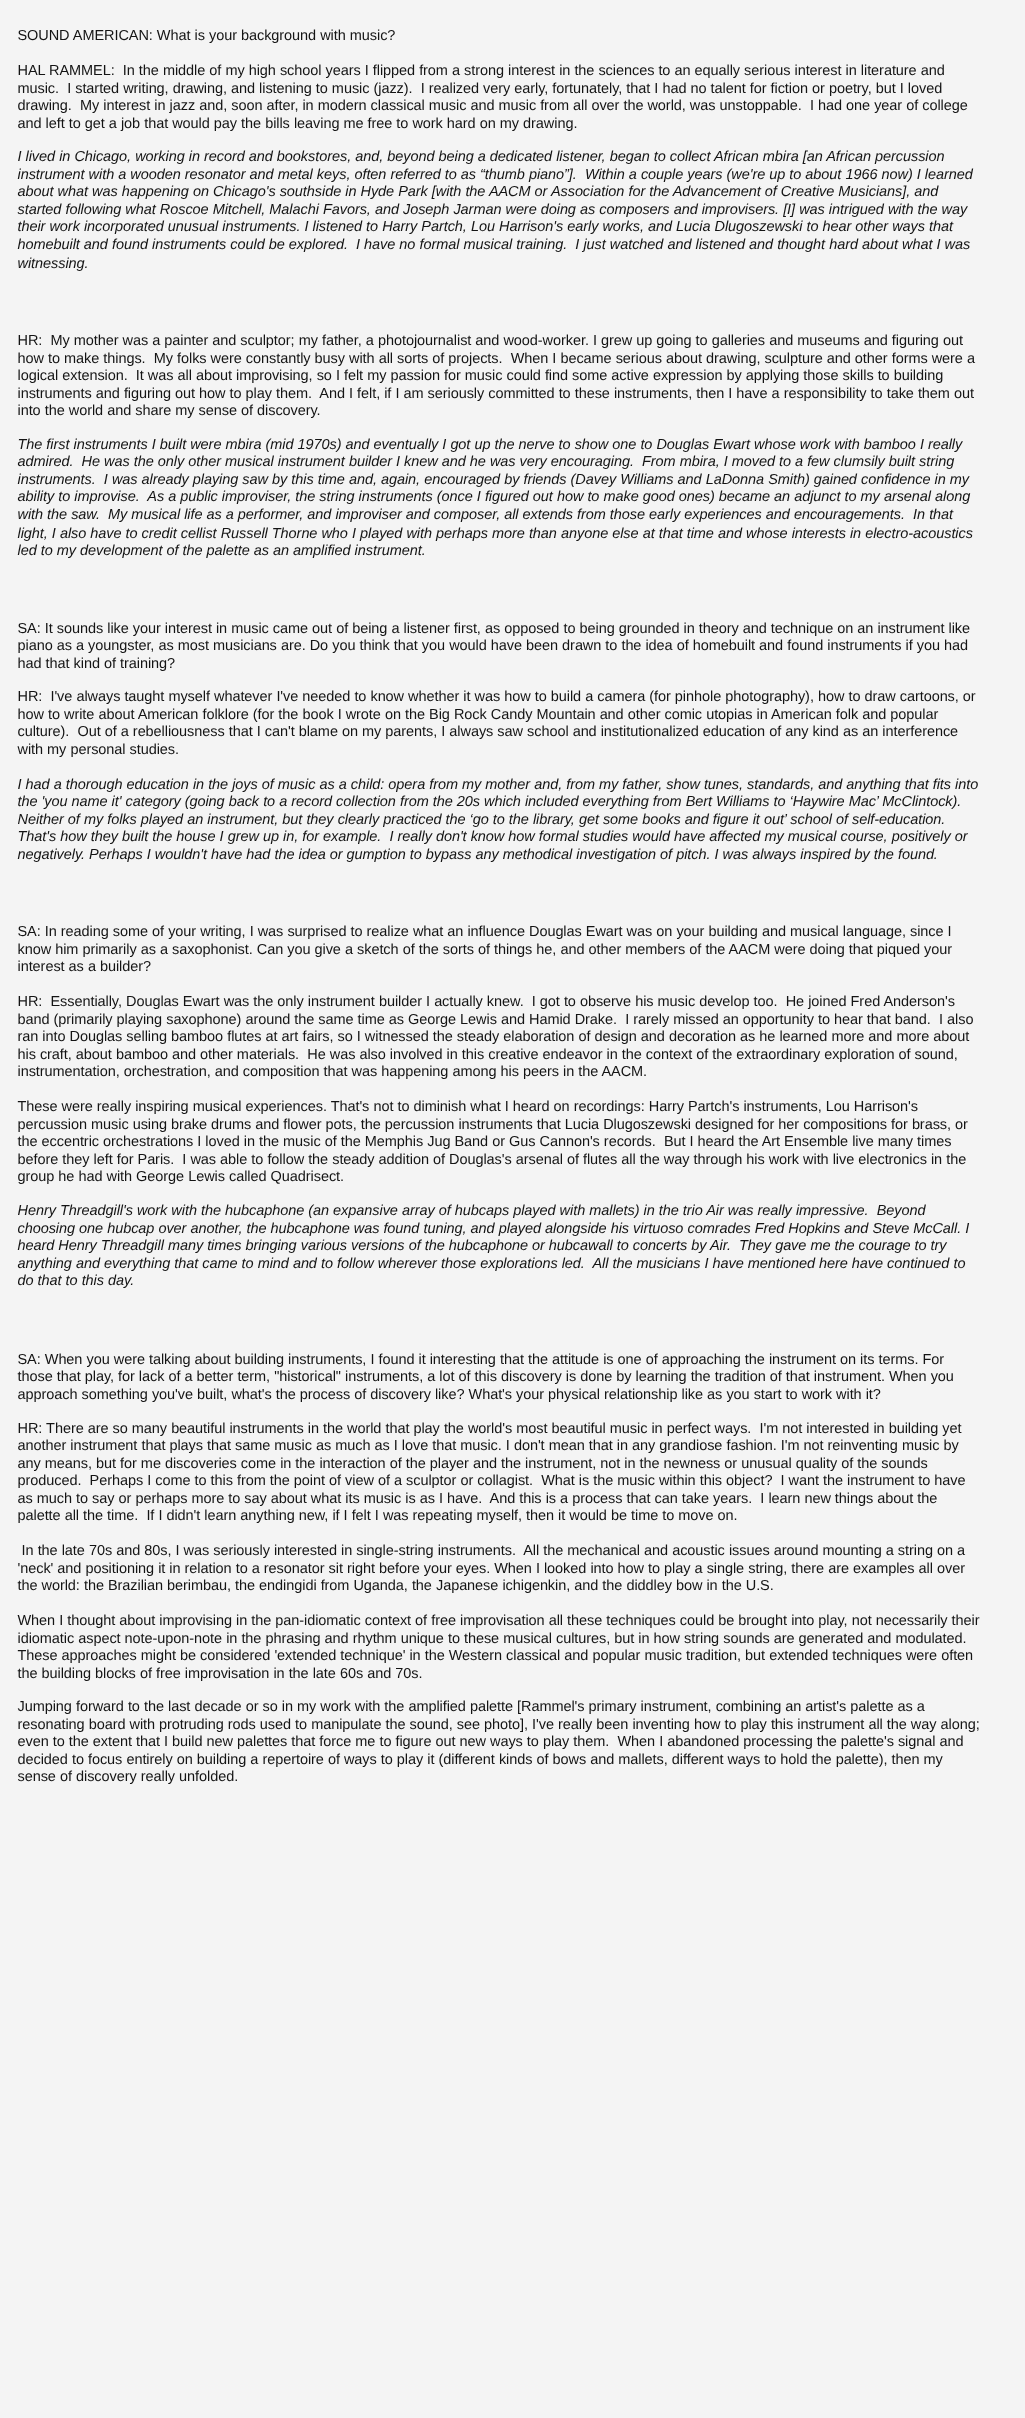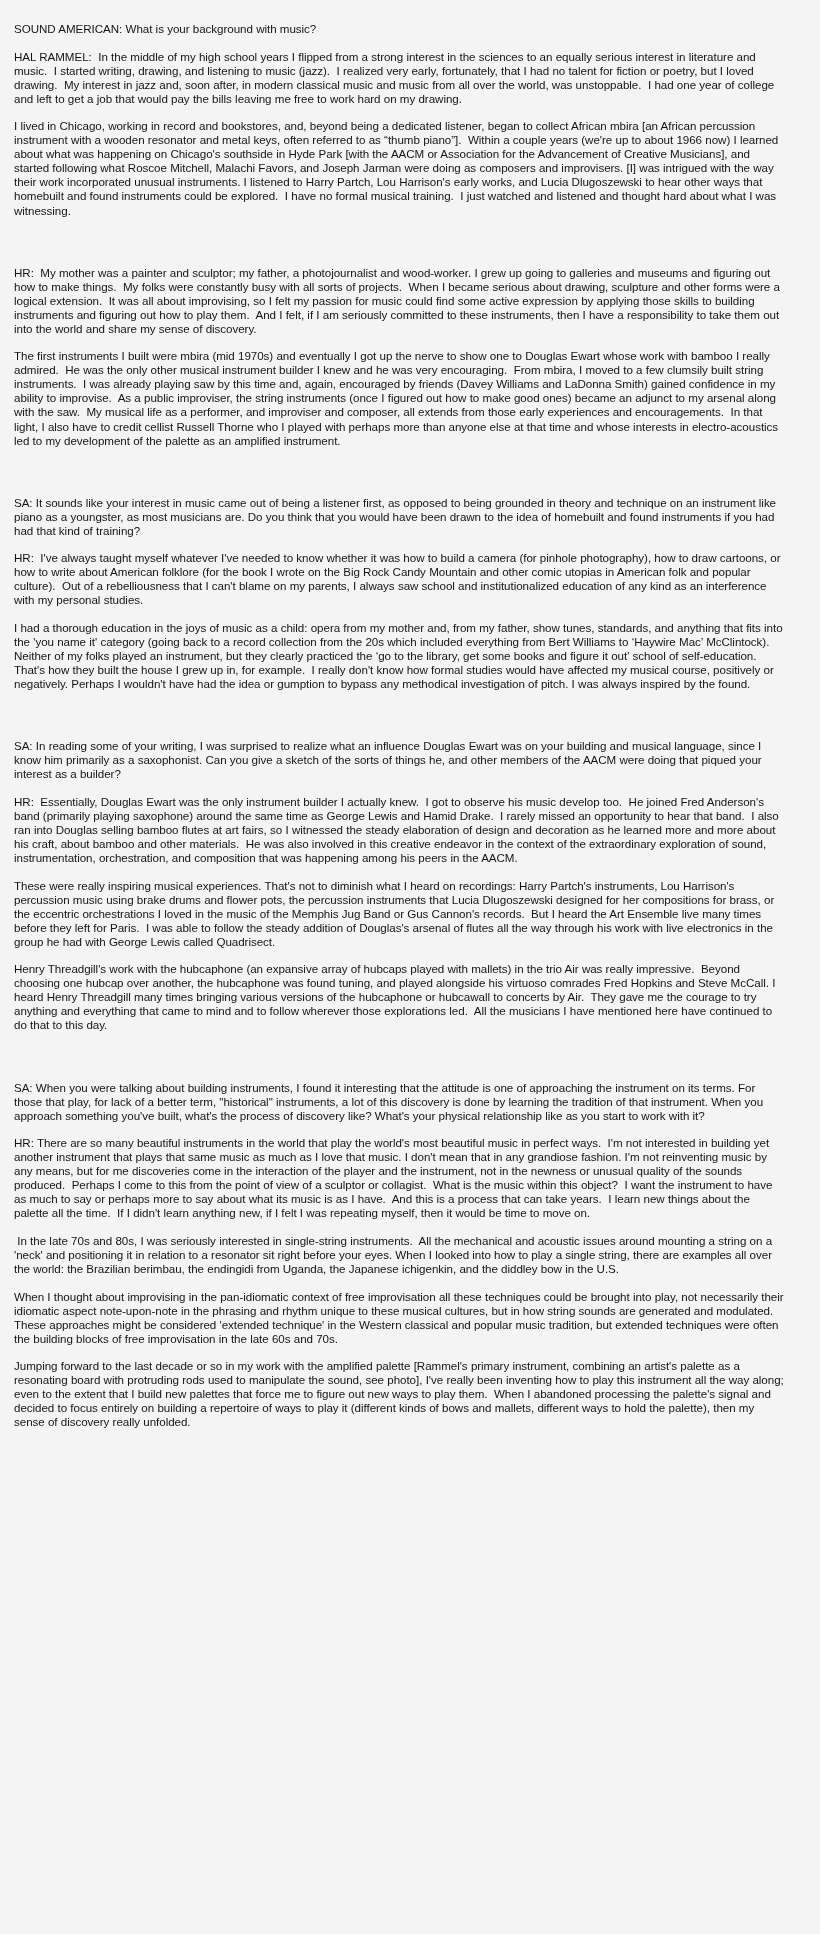--- a/index.html
+++ b/index.html
@@ -25,20 +25,21 @@
     line-height: 14.05px;
     text-align: left;
     margin: 0 0 13.5px 0;
     letter-spacing: -0.05px;
     word-spacing: 0.1px;
     color: #141414;
     white-space: pre-wrap;
   }
   .para.gap-xlarge {
     margin-bottom: 48px;
+    font-style: italic;
   }
 </style>
 </head>
 <body>
 
 <div id="document-page">
   <div id="paragraphs">
       <p class="para">SOUND AMERICAN: What is your background with music?</p>
       <p class="para">HAL RAMMEL:  In the middle of my high school years I flipped from a strong interest in the sciences to an equally serious interest in literature and music.  I started writing, drawing, and listening to music (jazz).  I realized very early, fortunately, that I had no talent for fiction or poetry, but I loved drawing.  My interest in jazz and, soon after, in modern classical music and music from all over the world, was unstoppable.  I had one year of college and left to get a job that would pay the bills leaving me free to work hard on my drawing.</p>
       <p class="para gap-xlarge">I lived in Chicago, working in record and bookstores, and, beyond being a dedicated listener, began to collect African mbira [an African percussion instrument with a wooden resonator and metal keys, often referred to as “thumb piano”].  Within a couple years (we're up to about 1966 now) I learned about what was happening on Chicago's southside in Hyde Park [with the AACM or Association for the Advancement of Creative Musicians], and started following what Roscoe Mitchell, Malachi Favors, and Joseph Jarman were doing as composers and improvisers. [I] was intrigued with the way their work incorporated unusual instruments. I listened to Harry Partch, Lou Harrison's early works, and Lucia Dlugoszewski to hear other ways that homebuilt and found instruments could be explored.  I have no formal musical training.  I just watched and listened and thought hard about what I was witnessing.</p>

